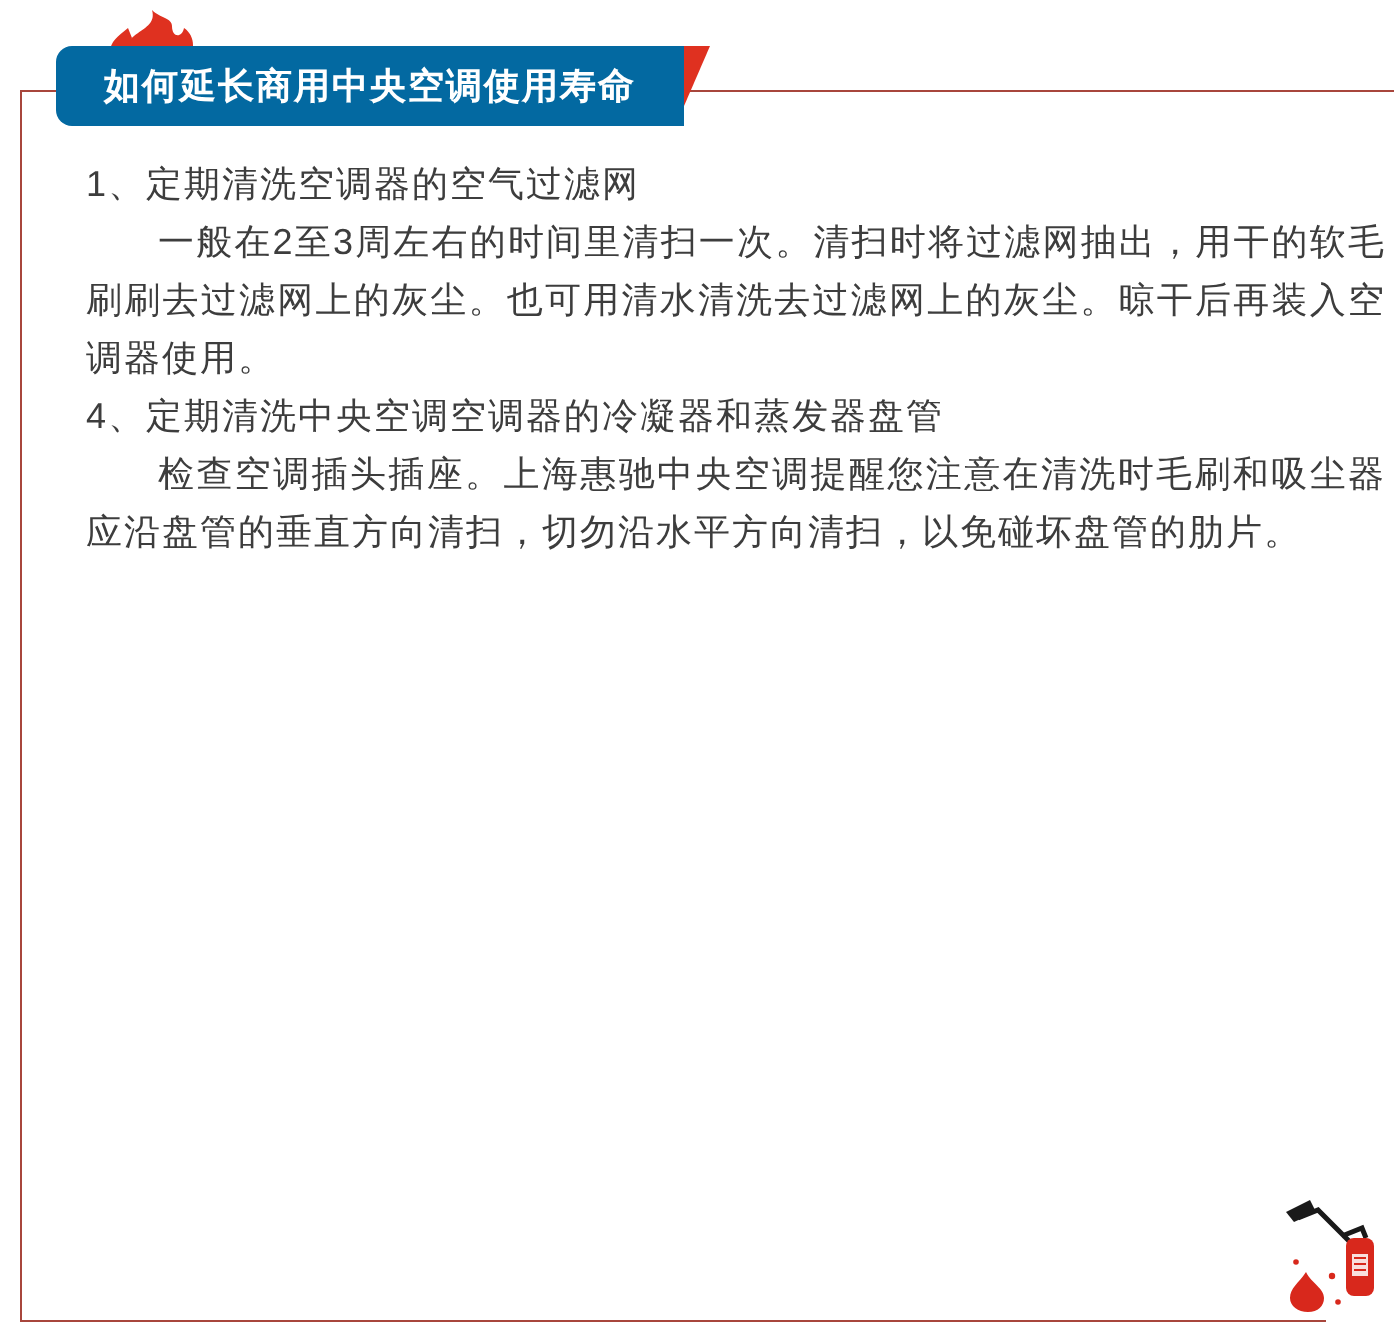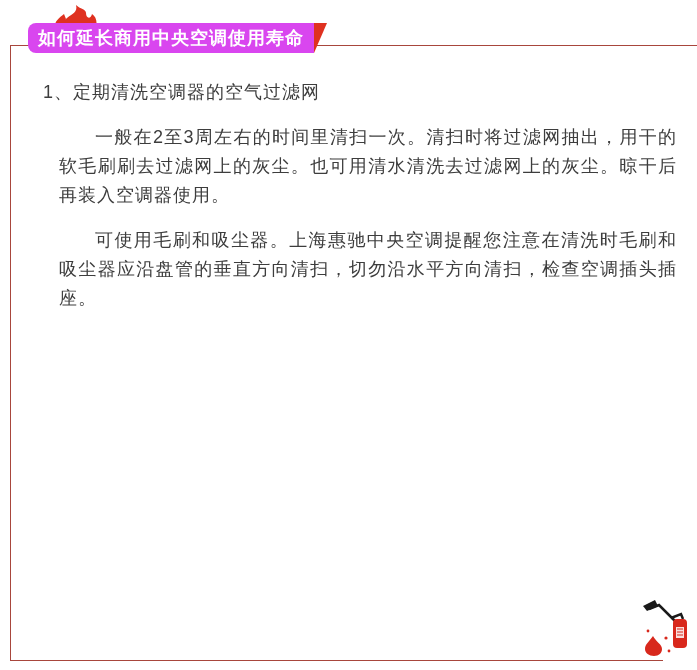--- a/index.html
+++ b/index.html
@@ -35,36 +35,36 @@
     text-align: justify;
     text-justify: inter-character;
   }
   .section-heading {
     margin: 0;
     font-weight: normal;
     font-size: 18px;
     line-height: 29px;
   }
   .section-body {
-    margin: 16px;
+    margin: 0;
     text-indent: 2em;
   }
   .brand-name {
     font-weight: normal;
   }
   .title-banner {
     position: absolute;
     left: 28px;
     top: 23px;
-    height: 30px;
-    background: #d946ef;
+    height: 40px;
+    background: #0369a1;
     border-radius: 8px 0 0 8px;
     display: flex;
     align-items: center;
-    padding: 0 10px;
+    padding: 0 24px;
     z-index: 3;
   }
   .banner-title {
     color: #ffffff;
     font-size: 18px;
     font-weight: bold;
     letter-spacing: 1px;
     white-space: nowrap;
   }
   .banner-cut {
@@ -110,21 +110,22 @@
       <p class="section-body">一般在2至3周左右的时间里清扫一次。清扫时将过滤网抽出，用干的软毛刷刷去过滤网上的灰尘。也可用清水清洗去过滤网上的灰尘。晾干后再装入空调器使用。</p>
     </div>
 
     <div class="section">
     </div>
 
     <div class="section">
     </div>
 
     <div class="section">
-      <p class="section-body"><span>可使用毛刷和吸尘器。</span><span class="brand-name">上海惠驰</span><span>中央空调提醒您注意在清洗时毛刷和吸尘器应沿盘管的垂直方向清扫，切勿沿水平方向清扫，检查空调插头插座。</span></p>
+      <h2 class="section-heading">4、定期清洗中央空调空调器的冷凝器和蒸发器盘管</h2>
+      <p class="section-body"><span>检查空调插头插座。</span><span class="brand-name">上海惠驰</span><span>中央空调提醒您注意在清洗时毛刷和吸尘器应沿盘管的垂直方向清扫，切勿沿水平方向清扫，以免碰坏盘管的肋片。</span></p>
     </div>
 
 
   </div>
 </div>
 
 <svg class="extinguisher-icon" width="62" height="66" viewBox="0 0 62 66">
 
   <rect x="28" y="60" width="34" height="6" fill="#ffffff"></rect>
 

